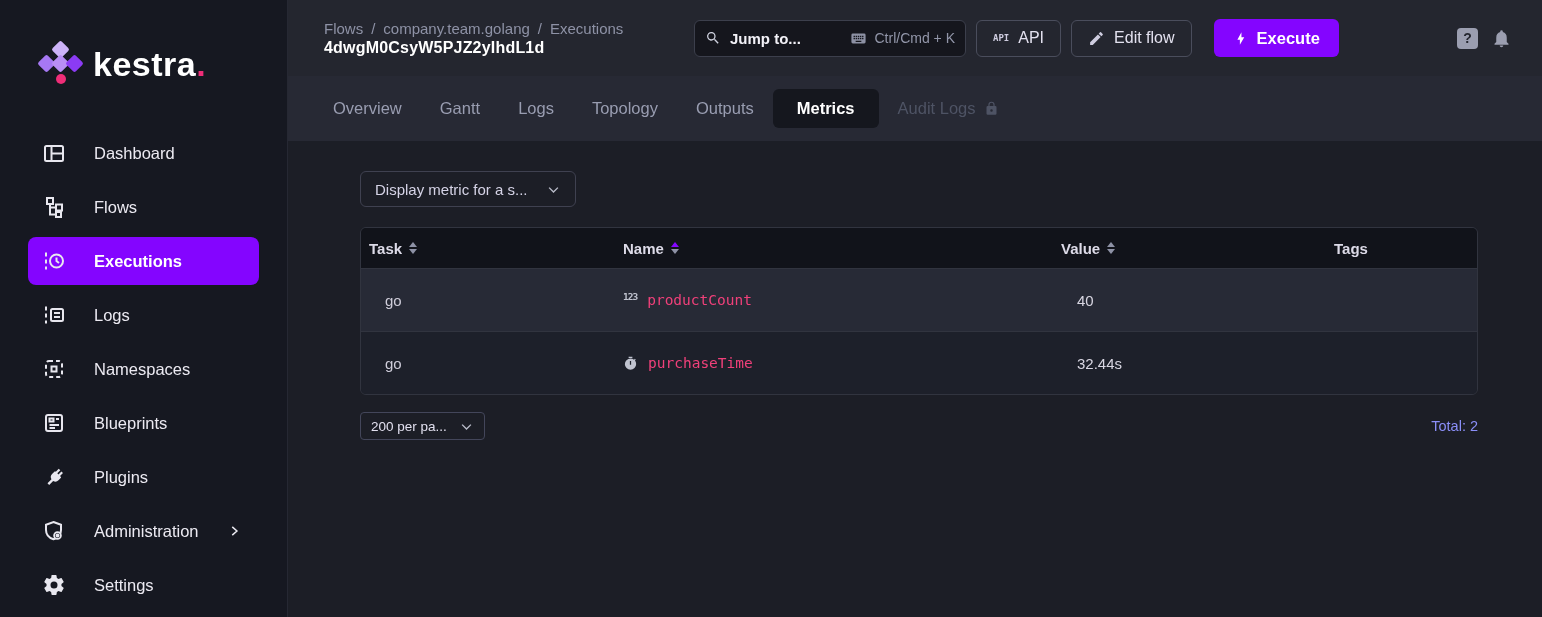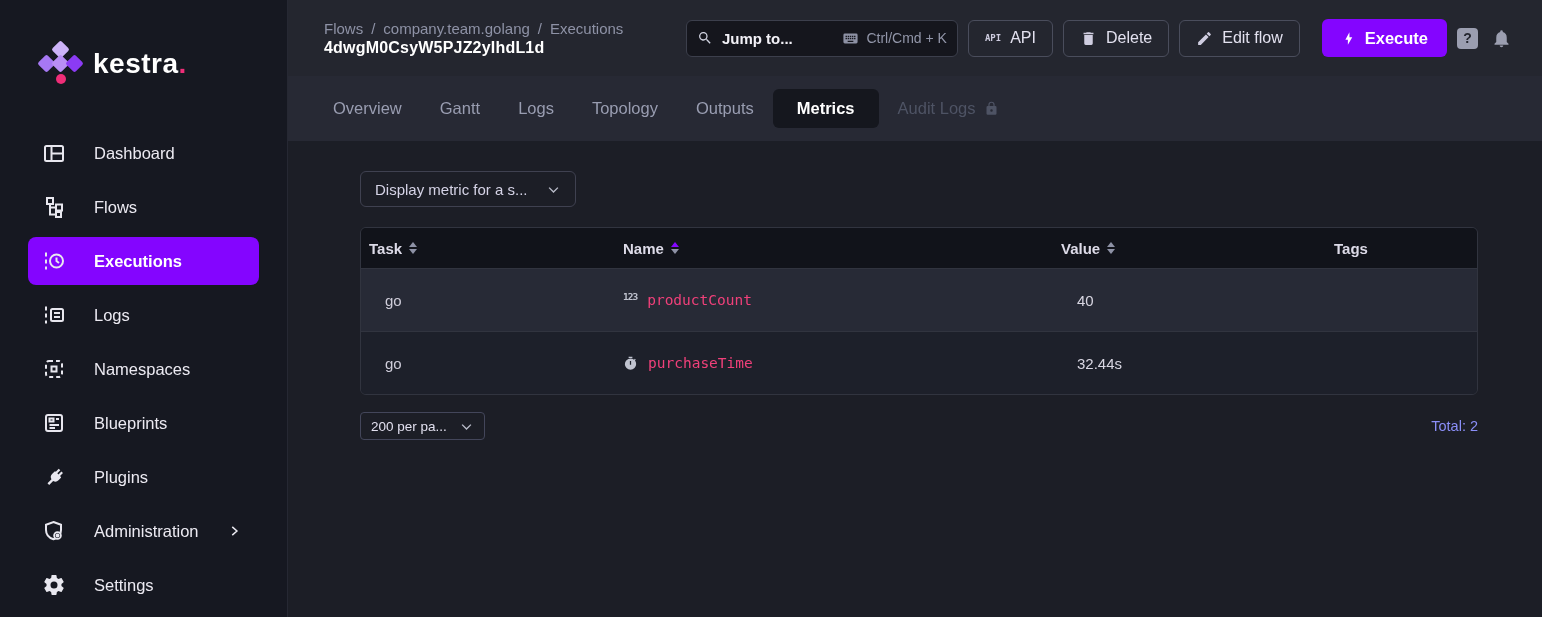--- a/index.html
+++ b/index.html
@@ -20,21 +20,21 @@
     display:flex; flex-direction:column;
   }
   .logo { display:flex; align-items:center; gap:13px; padding:42px 0 0 40px; }
   .logo-mark { position:relative; width:40px; height:44px; }
   .logo-mark .dmd { position:absolute; width:13px; height:13px; transform:rotate(45deg); border-radius:2px; }
   .logo-mark .d1 { left:14px; top:1px;  background:#cdb3f8; }
   .logo-mark .d2 { left:0px;  top:15px; background:#a678f3; }
   .logo-mark .d3 { left:14px; top:15px; background:#b98ef5; }
   .logo-mark .d4 { left:28px; top:15px; background:#8b3bf4; }
   .logo-mark .dot { position:absolute; left:16px; top:32px; width:10px; height:10px; border-radius:50%; background:#ef2d78; }
-  .logo-text { font-size:28px; font-weight:bold; color:#ffffff; letter-spacing:.5px; }
+  .logo-text { font-size:34px; font-weight:bold; color:#ffffff; letter-spacing:.5px; }
   .logo-text .suffix { color:#ef2d78; }
 
   .nav { margin-top:40px; display:flex; flex-direction:column; }
   .nav-item {
     display:flex; align-items:center; gap:28px;
     height:48px; margin:3px 28px; padding-left:14px;
     border-radius:8px; cursor:pointer;
     font-size:16.5px; color:#eceaf2;
   }
   .nav-item .nicon { width:24px; height:24px; color:#e8e7ef; flex:none; }
@@ -288,28 +288,20 @@
         </span>
         <span class="jump-shortcut">Ctrl/Cmd + K</span>
       </span>
     </div>
 
     <button class="hbtn">
       <span class="api-glyph">API</span>
       <span>API</span>
     </button>
 
-    <button class="hbtn">
-      <span class="bic">
-        <svg viewBox="0 0 24 24" fill="currentColor">
-            <path d="M6 19a2 2 0 0 0 2 2h8a2 2 0 0 0 2-2V7H6v12zM19 4h-3.5l-1-1h-5l-1 1H5v2h14V4z"></path>
-          </svg>
-      </span>
-      <span>Delete</span>
-    </button>
 
     <button class="hbtn">
       <span class="bic">
         <svg viewBox="0 0 24 24" fill="currentColor">
             <path d="M3 17.25V21h3.75L17.8 9.94l-3.75-3.75L3 17.25zM20.7 7.04a1 1 0 0 0 0-1.41l-2.34-2.34a1 1 0 0 0-1.41 0l-1.83 1.83 3.75 3.75 1.83-1.83z"></path>
           </svg>
       </span>
       <span>Edit flow</span>
     </button>
 

